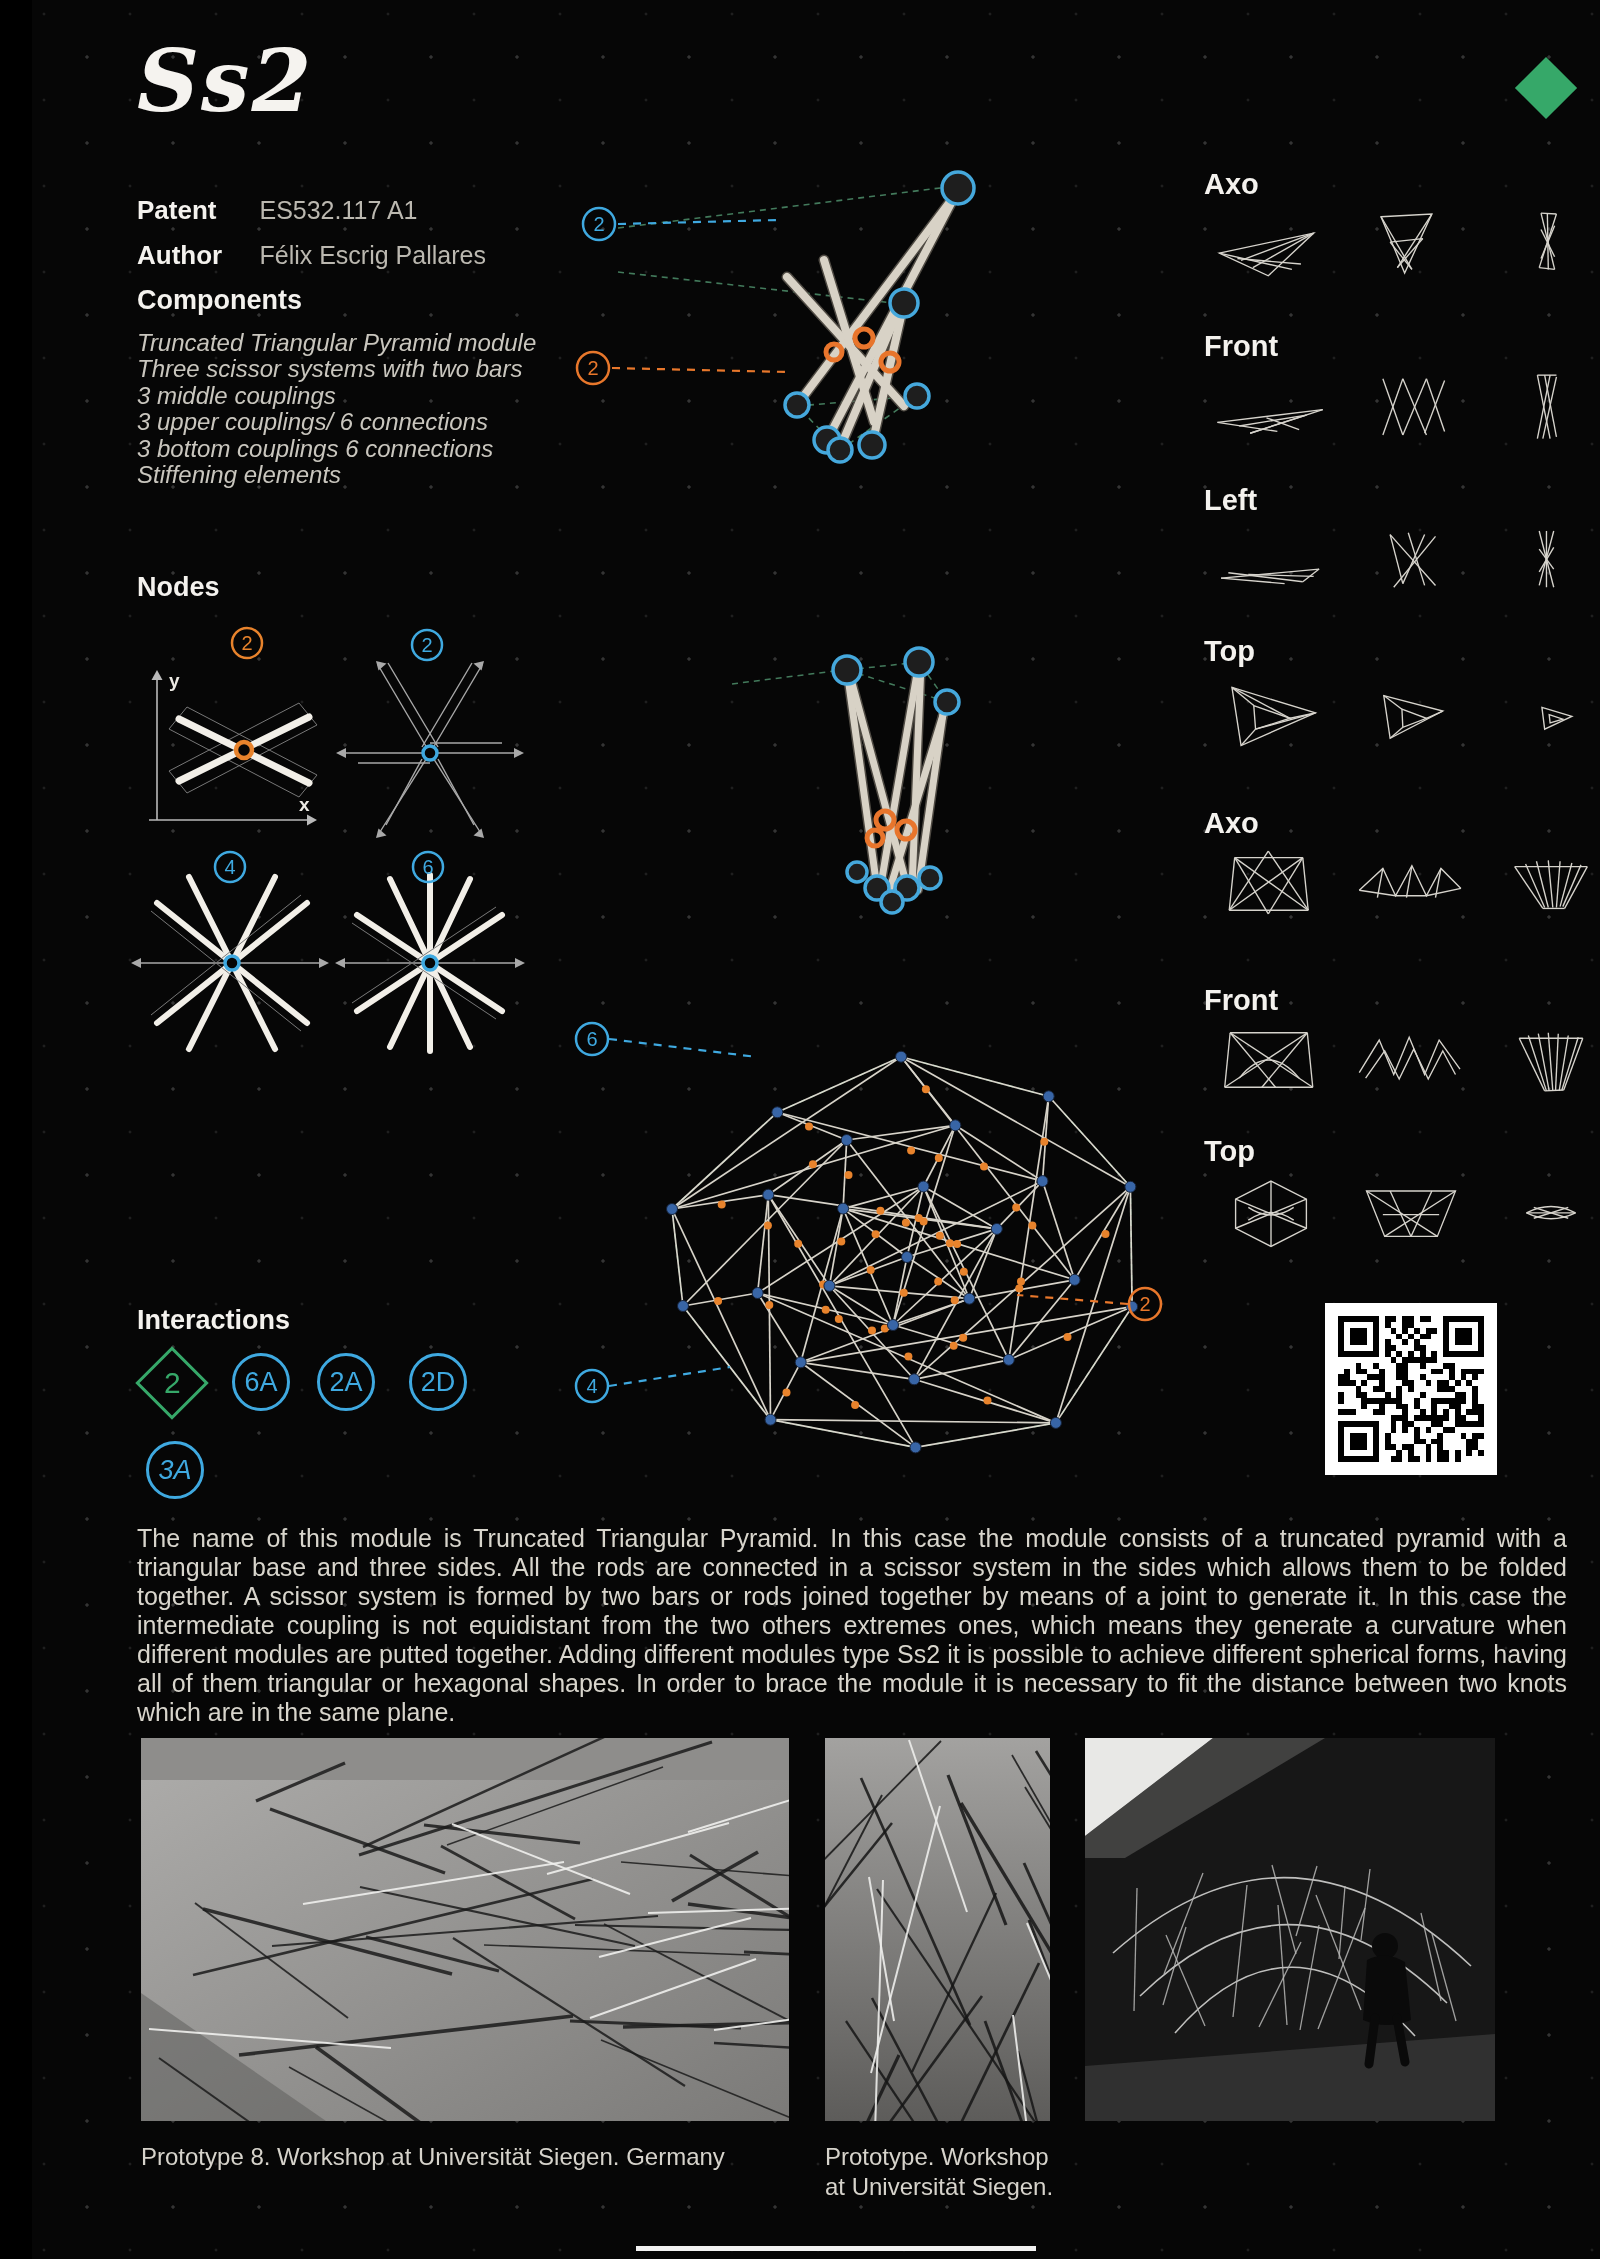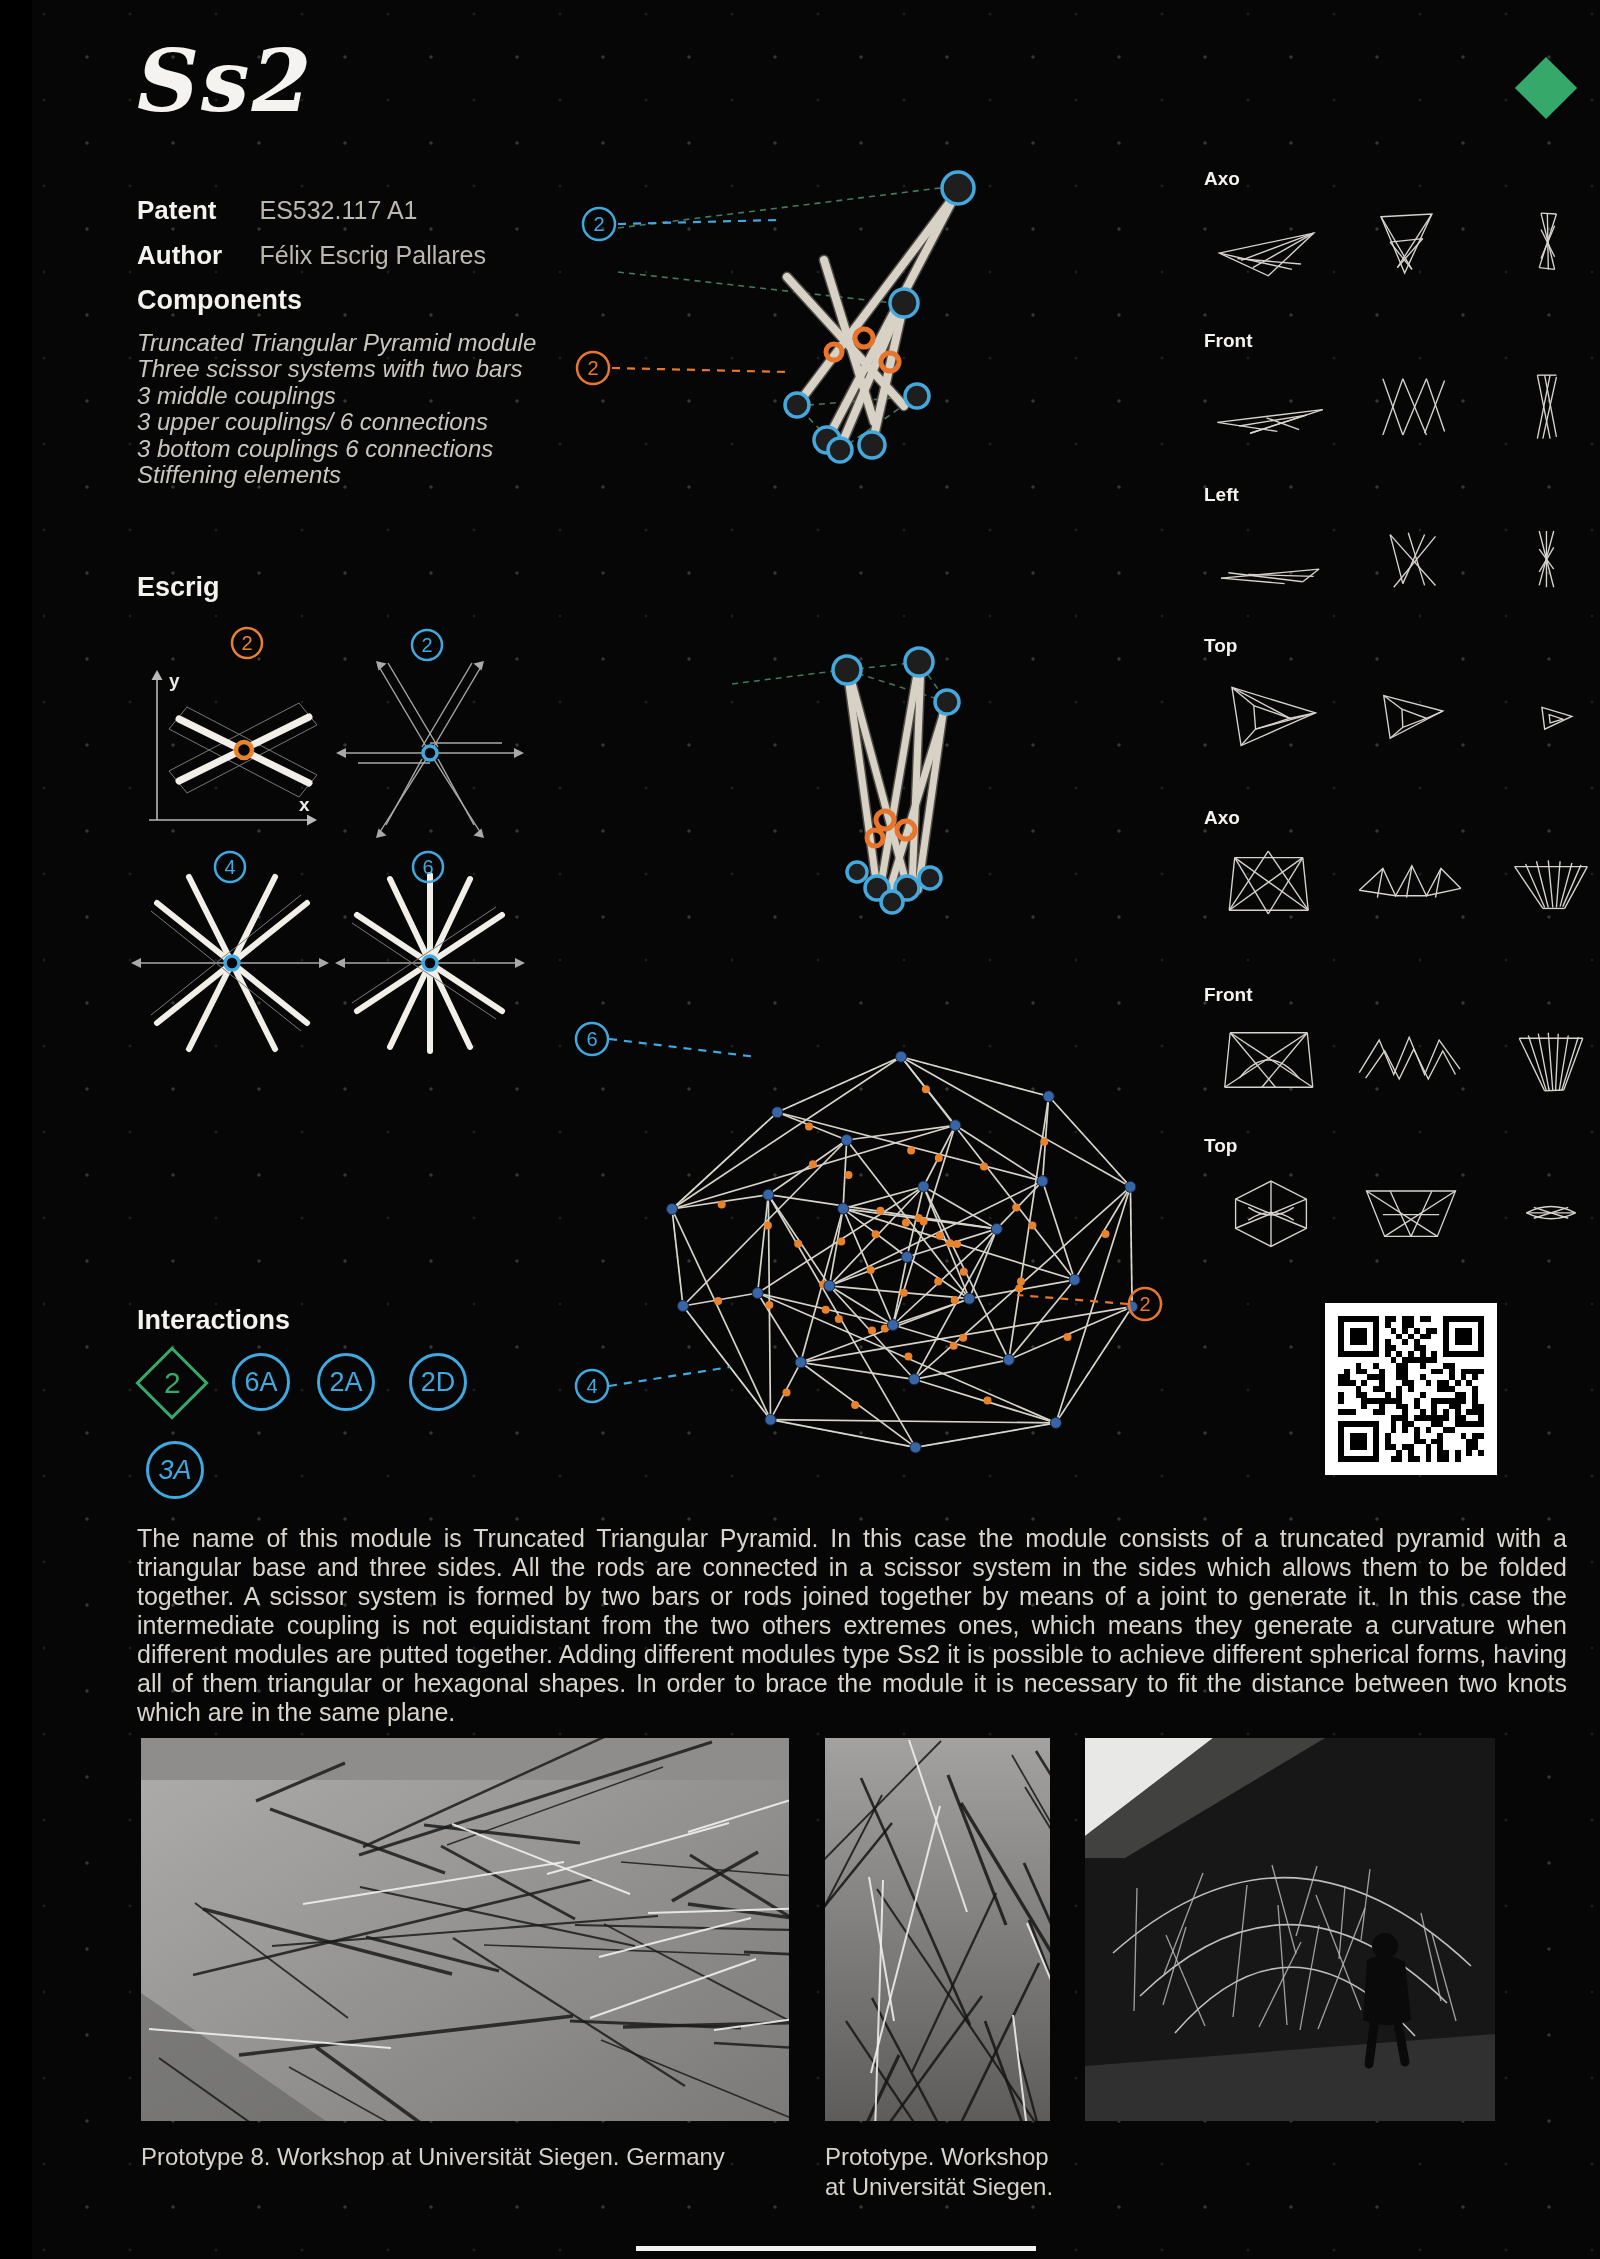--- a/index.html
+++ b/index.html
@@ -14,21 +14,21 @@
     font-family:"Liberation Sans",sans-serif;
     color:#e9e6df;
     margin-left:32px;
   }
   .abs{position:absolute;}
   .title{
     font-family:"DejaVu Serif",serif;font-style:italic;font-weight:700;
     font-size:86px;color:#f5f3ef;letter-spacing:2px;line-height:1;
   }
   .h-label{font-weight:bold;font-size:27px;color:#f4f2ee;}
-  .h-small{font-weight:bold;font-size:19px;color:#f4f2ee;}
+  .h-small{font-weight:bold;font-size:29px;color:#f4f2ee;}
   .meta-label{font-weight:bold;font-size:26px;color:#f4f2ee;display:inline-block;width:118px;}
   .meta-value{font-size:25px;color:#bbb8b0;}
   .comp-list{font-size:24px;color:#c9c6be;line-height:26.4px;font-style:italic;}
   .desc{
     font-size:25px;color:#d8d5cc;line-height:29px;text-align:justify;
   }
   .caption{font-size:24px;color:#d6d3cb;line-height:30px;}
   .diamond{
     width:46px;height:46px;transform:rotate(45deg);
     display:flex;align-items:center;justify-content:center;
@@ -64,21 +64,21 @@
   <div class="abs h-label" style="left:105px;top:285px;">Components</div>
   <div class="abs comp-list" style="left:105px;top:330px;">
     <div>Truncated Triangular Pyramid module</div>
     <div>Three scissor systems with two bars</div>
     <div>3 middle couplings</div>
     <div>3 upper couplings/ 6 connections</div>
     <div>3 bottom couplings 6 connections</div>
     <div>Stiffening elements</div>
   </div>
 
-  <div class="abs h-label" style="left:105px;top:572px;">Escrig</div>
+  <div class="abs h-label" style="left:105px;top:572px;">Nodes</div>
 
   <svg class="abs" style="left:95px;top:615px;" width="205" height="225" viewBox="0 0 205 225">
     <g stroke="#b9b9b9" stroke-width="1.6" fill="none">
       <path d="M30,205 L30,62"></path>
         <path d="M22,205 L183,205"></path>
     </g>
     <path d="M30,55 l-5.5,10 h11 Z" fill="#b9b9b9"></path>
     <path d="M190,205 l-10,-5.5 v11 Z" fill="#b9b9b9"></path>
     <text x="42" y="72" font-size="19" font-weight="bold" fill="#eceae4">y</text>
     <text x="172" y="196" font-size="19" font-weight="bold" fill="#eceae4">x</text>

